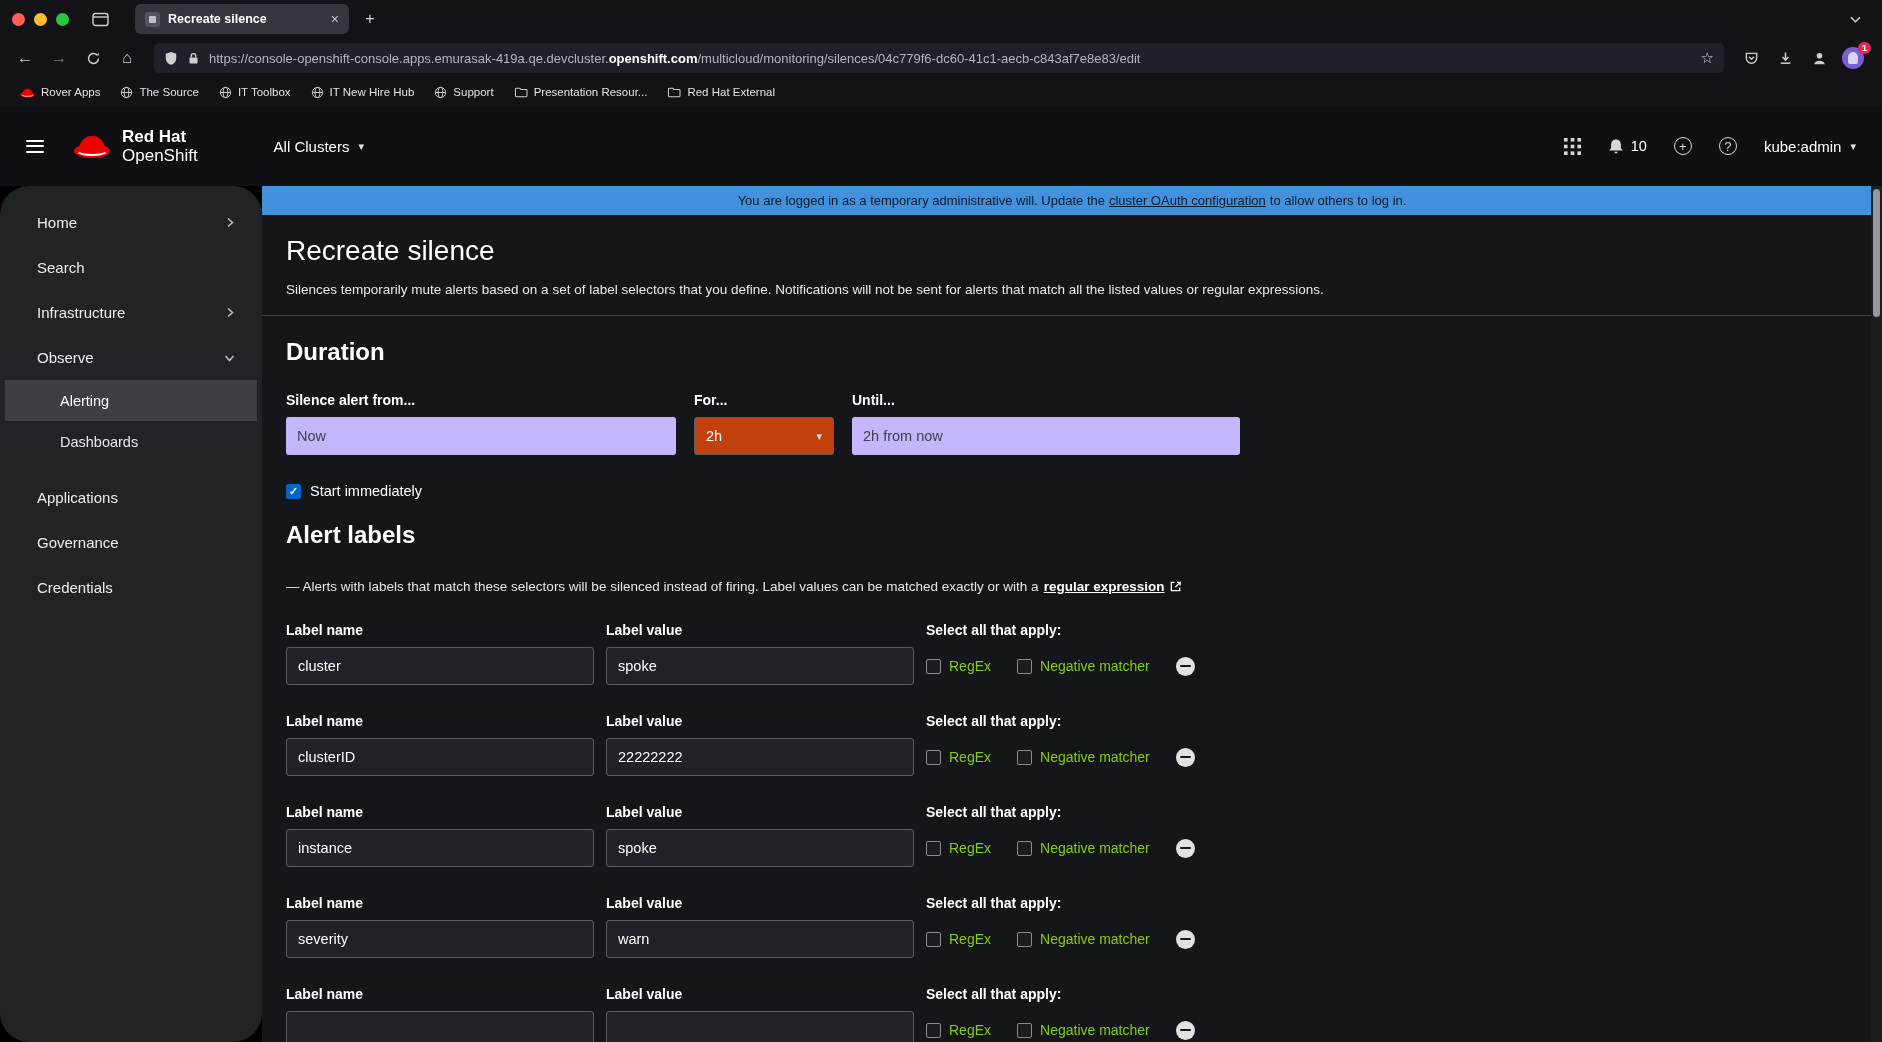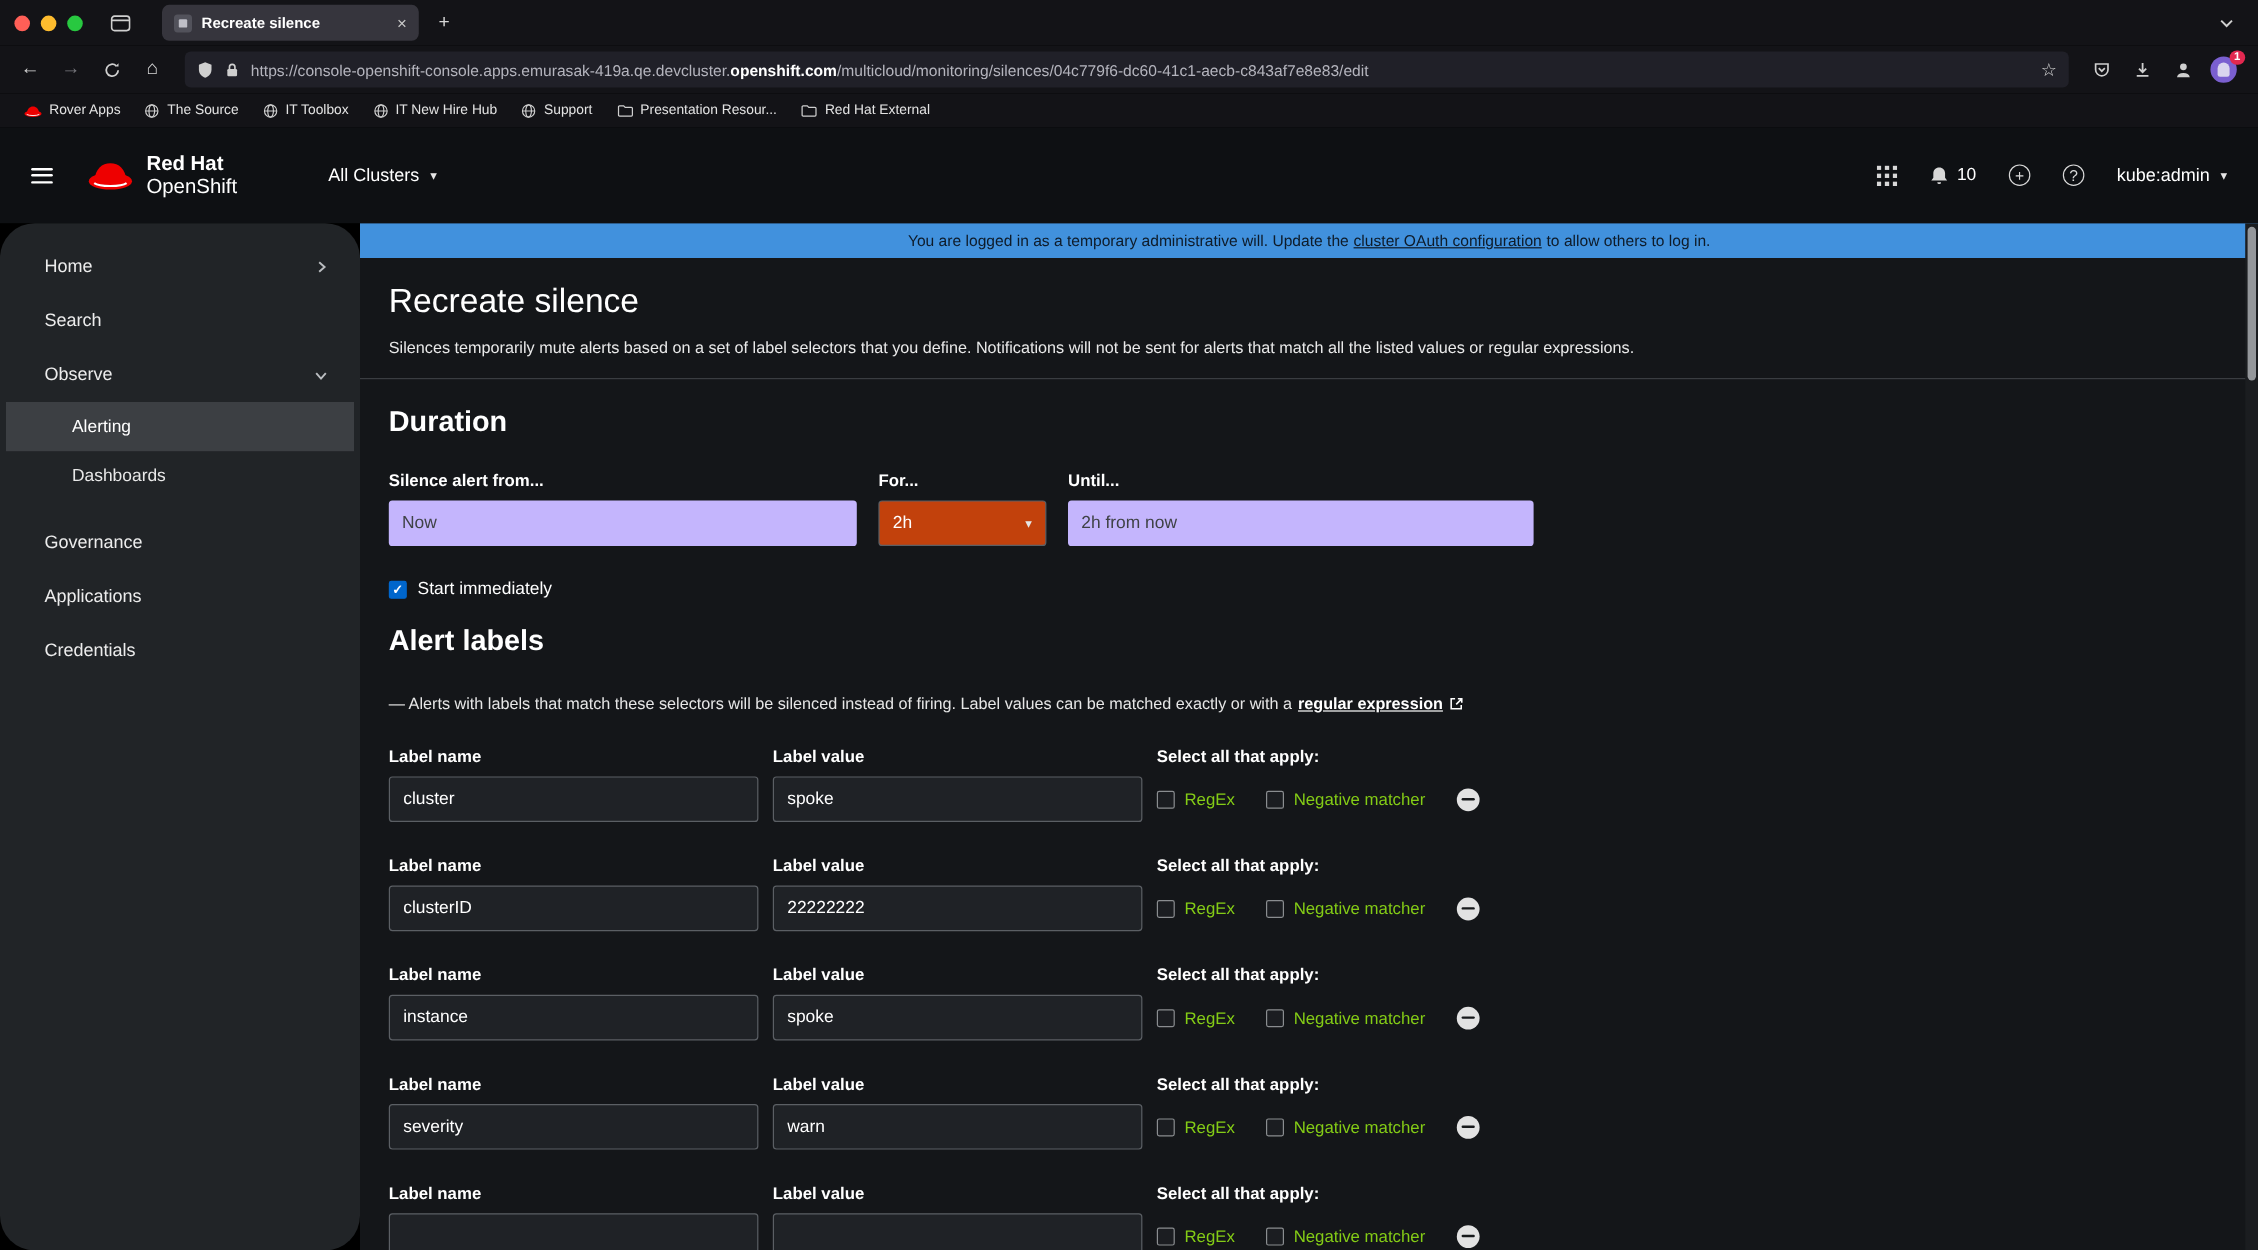--- a/index.html
+++ b/index.html
@@ -45,21 +45,21 @@
   .cluster-sel { display:flex; align-items:center; gap:9px; color:#fff; font-size:15px; margin-left:76px; background:none; border:none; font-family:inherit; }
   .caret { color:#e6e6e6; font-size:11px; }
   .mast-right { margin-left:auto; display:flex; align-items:center; gap:27px; }
   .mast-btn { background:none; border:none; display:flex; align-items:center; gap:7px; color:#e6e6e6; font-family:inherit; }
   .bell-count { color:#fff; font-size:14.5px; }
   .o-circle { width:18px; height:18px; border:1.6px solid #d8d8d8; border-radius:50%; color:#d8d8d8; font-size:13px; display:flex; align-items:center; justify-content:center; line-height:1; }
   .user-menu { color:#fff; font-size:15px; display:flex; align-items:center; gap:9px; background:none; border:none; font-family:inherit; }
 
   
   .app-body { flex:1; display:flex; min-height:0; position:relative; }
-  .sidebar { width:300px; background:#212427; padding-top:14px; flex:0 0 auto;border-radius:29px; }
+  .sidebar { width:262px; background:#212427; padding-top:14px; flex:0 0 auto;border-radius:29px; }
   .nav-item { height:45px; display:flex; align-items:center; padding:0 26px 0 37px; color:#ececec; font-size:15px; }
   .nav-item .chev { margin-left:auto; display:flex; }
   .sub-item { height:41px; display:flex; align-items:center; padding-left:55px; color:#e8e8e8; font-size:14.5px; margin:0 5px; }
   .sub-item.active { background:#3c3f43; color:#fff; }
   .nav-gap { height:13px; }
 
   .content { flex:1; background:#141619; display:flex; flex-direction:column; min-width:0; overflow:hidden; position:relative; }
   .banner { height:29px; background:#4191dd; color:#0e1b29; font-size:13px; display:flex; align-items:center; justify-content:center; gap:0; flex:0 0 auto; }
   .banner a { color:#0e1b29; text-decoration:underline; margin:0 4px; }
   .page-header { padding:20px 24px 18px; }
@@ -306,39 +306,47 @@
         <span class="chev">
           <svg width="12" height="13" viewBox="0 0 12 13">
               <path d="M4 2.5l4.5 4L4 10.5" fill="none" stroke="#babdc0" stroke-width="1.6"></path>
             </svg>
         </span>
       </div>
       <div class="nav-item">
         <span>Search</span>
       </div>
       <div class="nav-item">
+        <span>Infrastructure</span>
+        <span class="chev">
+          <svg width="12" height="13" viewBox="0 0 12 13">
+              <path d="M4 2.5l4.5 4L4 10.5" fill="none" stroke="#babdc0" stroke-width="1.6"></path>
+            </svg>
+        </span>
+      </div>
+      <div class="nav-item">
         <span>Observe</span>
         <span class="chev">
           <svg width="13" height="12" viewBox="0 0 13 12">
               <path d="M2.5 4l4 4.5L10.5 4" fill="none" stroke="#babdc0" stroke-width="1.6"></path>
             </svg>
         </span>
       </div>
       <div class="sub-item active">
         <span>Alerting</span>
       </div>
       <div class="sub-item">
         <span>Dashboards</span>
       </div>
       <div class="nav-gap"></div>
       <div class="nav-item">
+        <span>Applications</span>
+      </div>
+      <div class="nav-item">
         <span>Governance</span>
-      </div>
-      <div class="nav-item">
-        <span>Applications</span>
       </div>
       <div class="nav-item">
         <span>Credentials</span>
       </div>
     </nav>
 
     <main class="content">
 
       <div class="banner">
         <span>You are logged in as a temporary administrative will. Update the</span>

